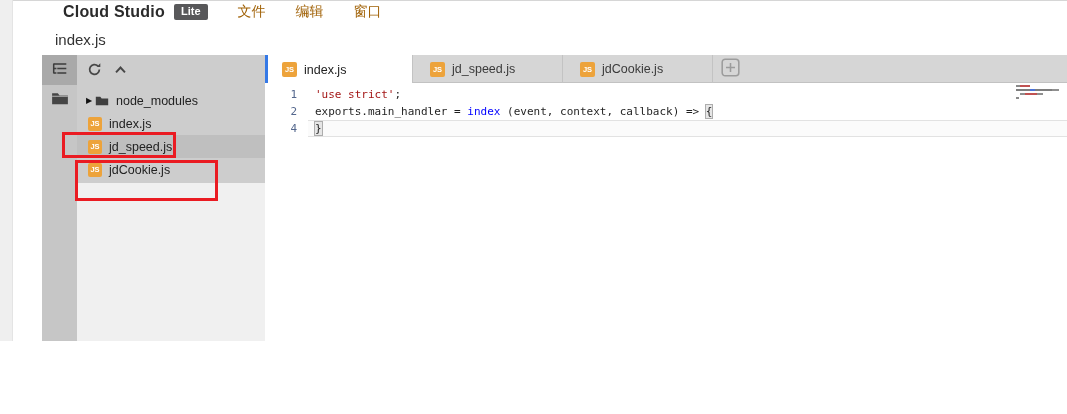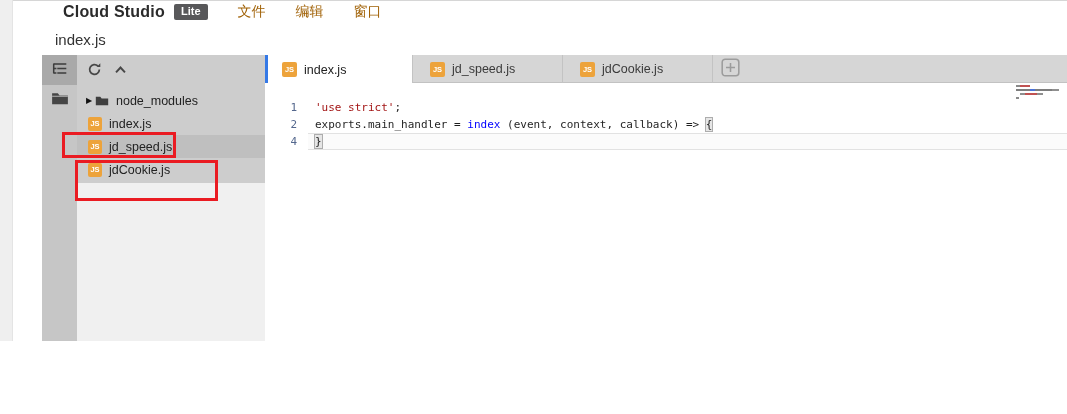--- a/index.html
+++ b/index.html
@@ -56,21 +56,21 @@
          border-right:1px solid #c3c3c3; font-size:12.5px; color:#3a3a3a; cursor:pointer; }
   .tab .jsbadge { width:15px; height:15px; margin-right:7px; }
   .tab.active { width:148px; background:#fff; border-left:3px solid #3579e6; padding-left:14px;
                 height:29px; border-right:1px solid #c3c3c3; color:#222; }
   .newtab { width:34px; height:28px; display:flex; align-items:center; justify-content:center;
             cursor:pointer; }
 
   
   .editor { position:absolute; left:0; top:28px; right:0; bottom:0; background:#fff;
             font-family:"DejaVu Sans Mono","Liberation Mono",monospace; font-size:11px;
-            padding-top:16px; overflow:hidden; }
+            padding-top:3px; overflow:hidden; }
   .code-line { position:relative; height:17px; line-height:17px; white-space:pre; }
   .code-line.current::before { content:""; position:absolute; left:43px; right:0; top:0; bottom:0;
             background:#fbfbfb; border-top:1px solid #e2e2e2; border-bottom:1px solid #e2e2e2; }
   .code-line.guide::after { content:""; position:absolute; left:52px; top:0; bottom:0; width:1px;
             background:#dcdcdc; }
   .ln { position:relative; z-index:1; display:inline-block; width:32px; text-align:right;
         color:#54678d; }
   .code { position:relative; z-index:1; padding-left:18px; color:#1f1f1f; }
   .seg-string { color:#a31515; }
   .seg-keyword { color:#0000ff; }

